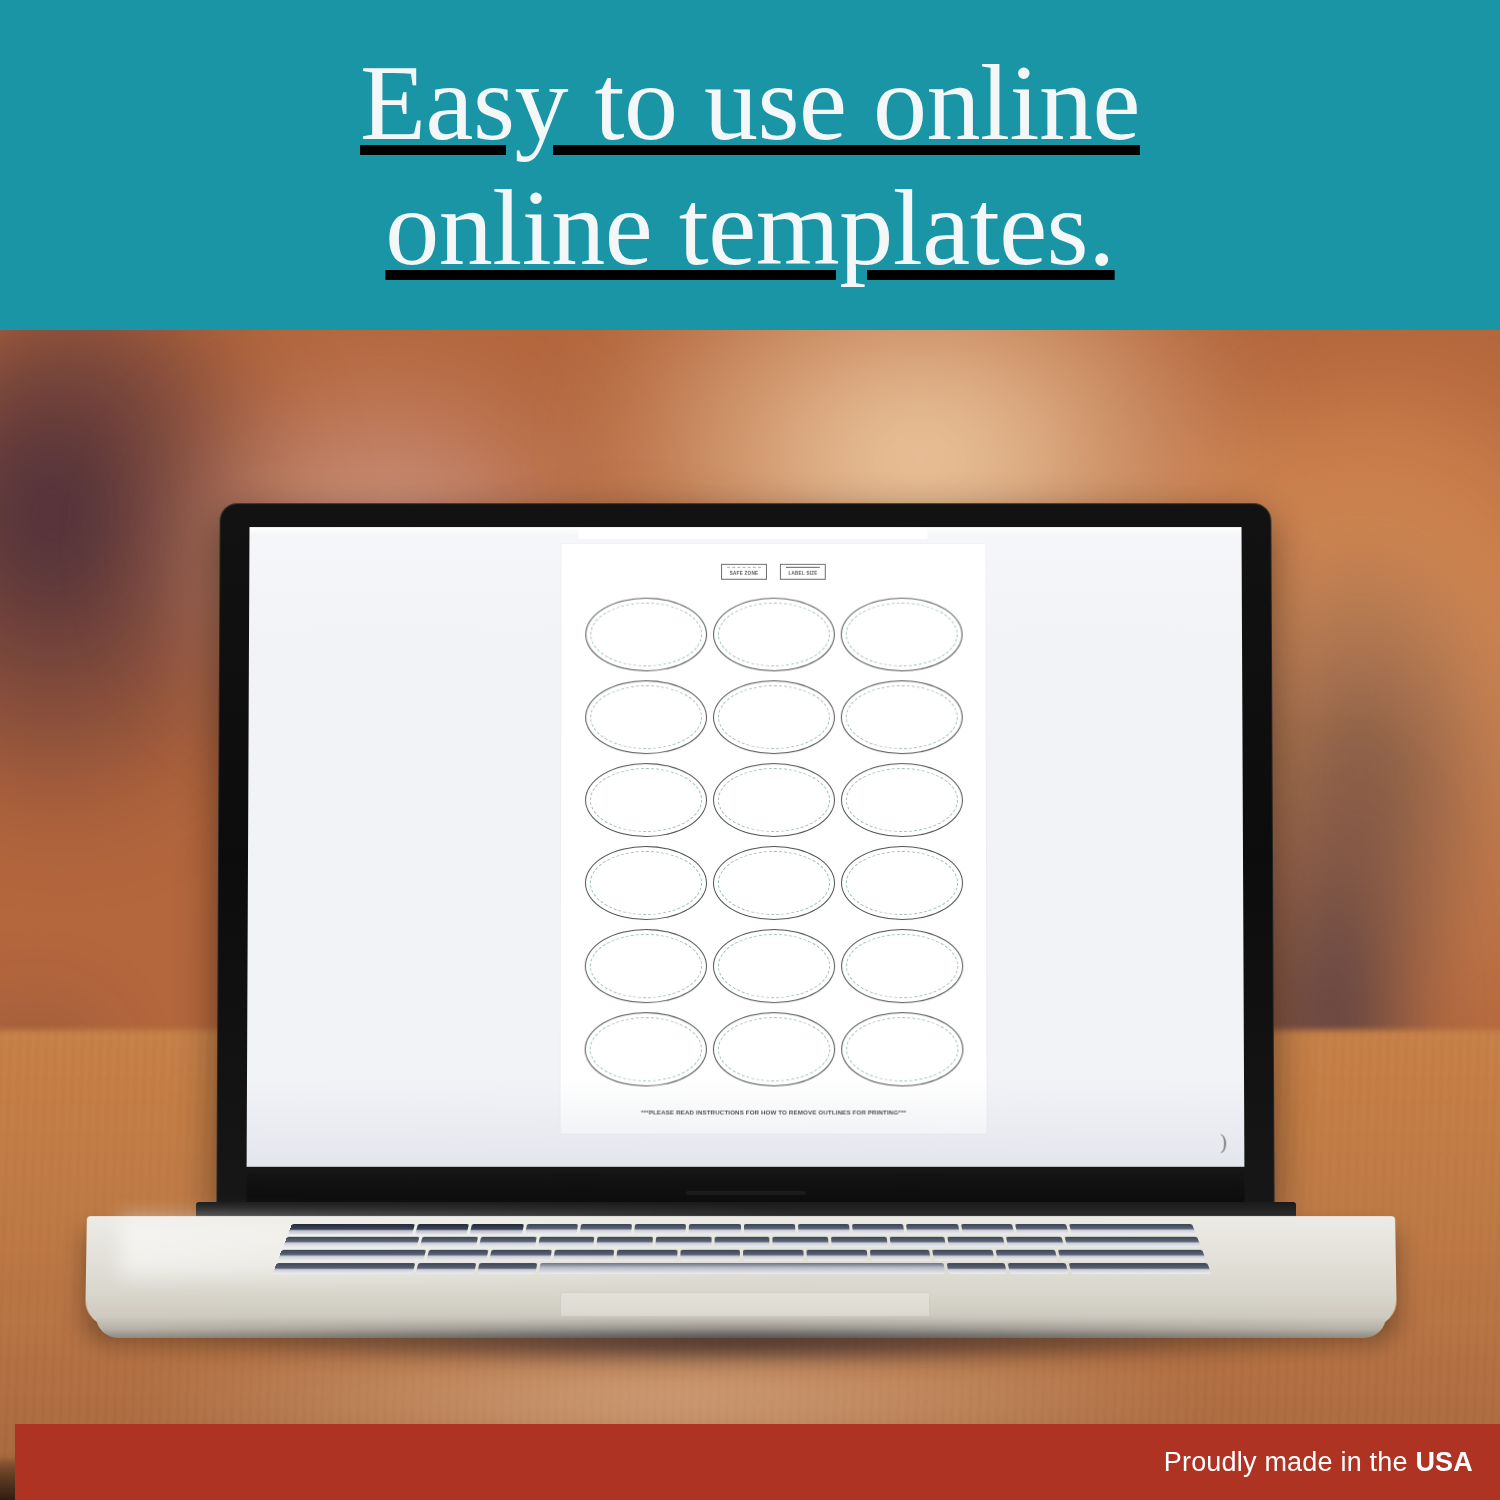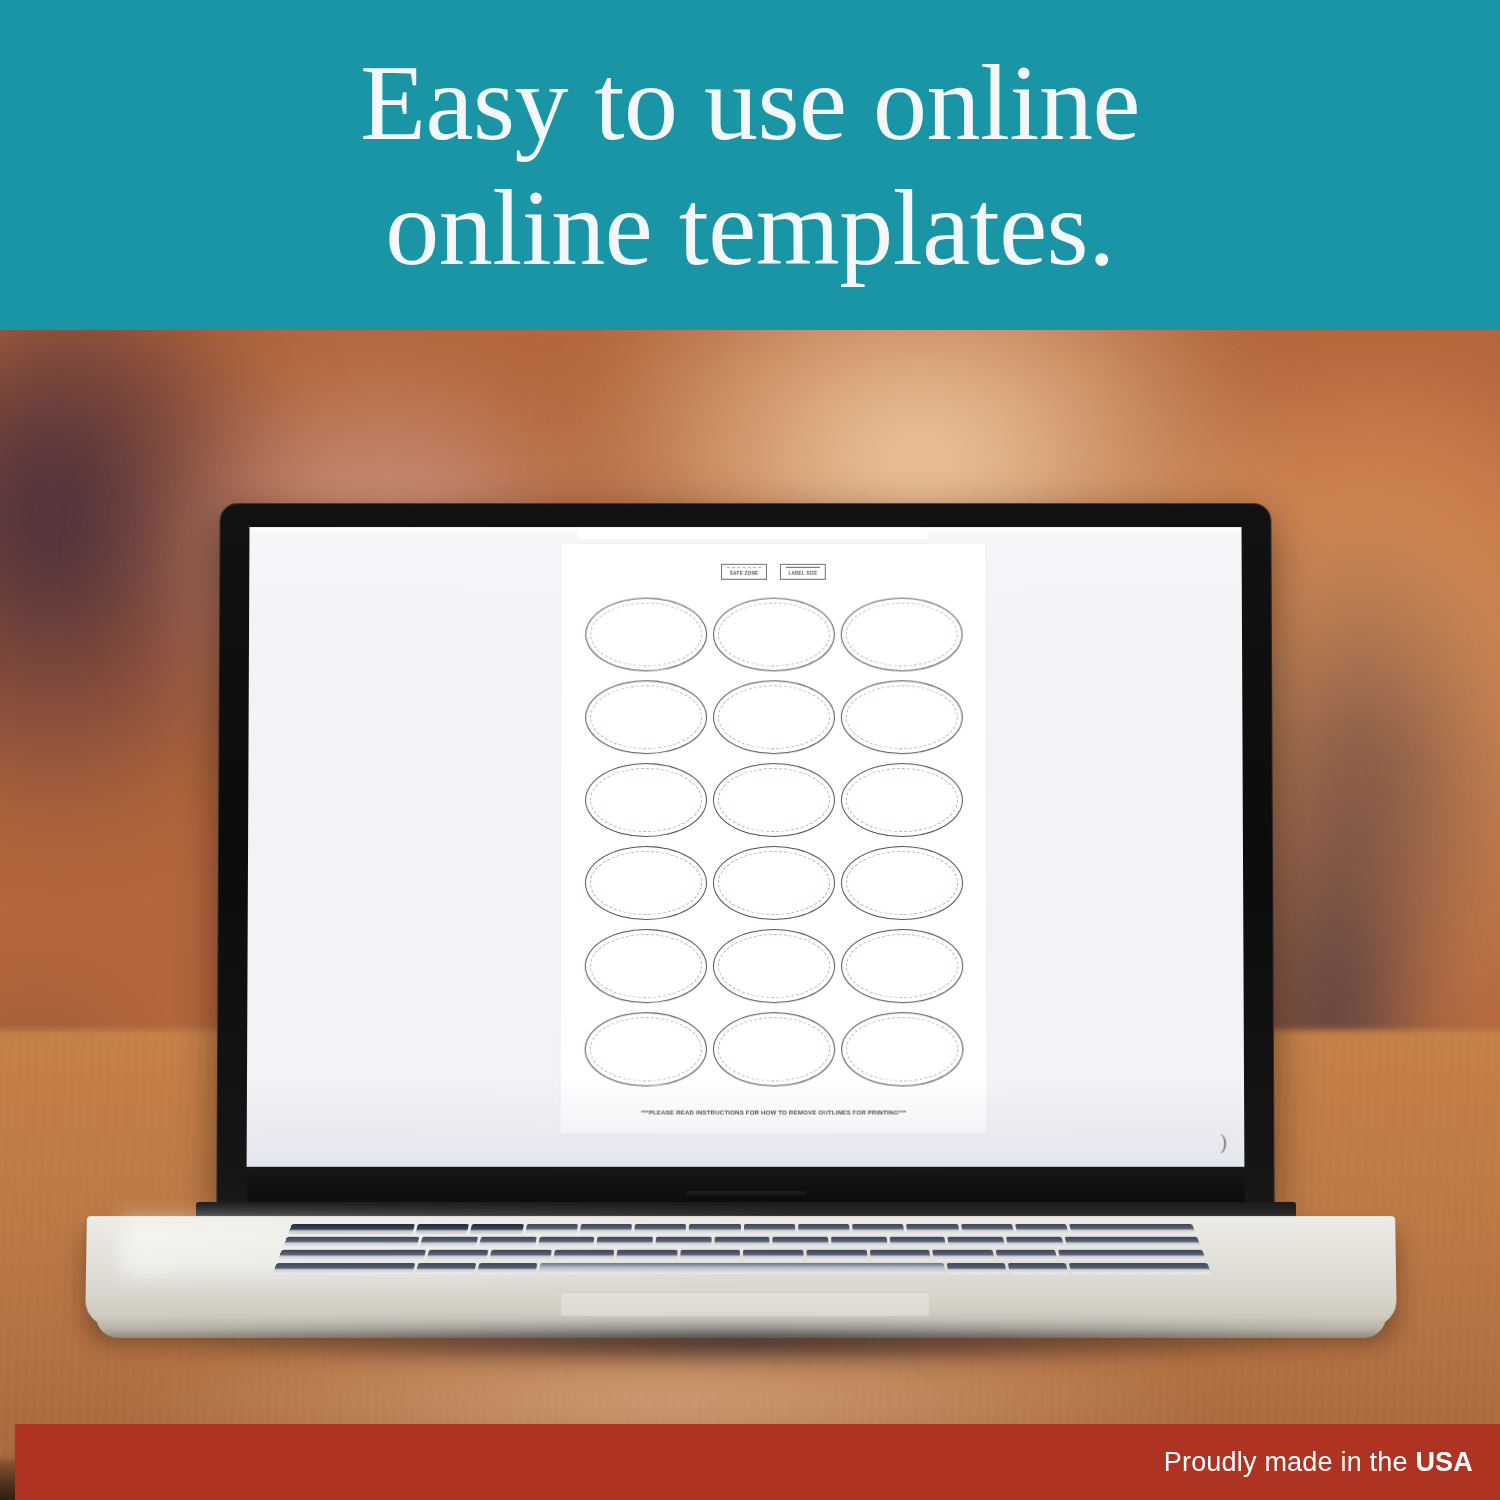--- a/index.html
+++ b/index.html
@@ -16,21 +16,21 @@
   }
 
   
   .banner {
     position:absolute; left:0; top:0;
     width:1500px; height:330px;
     background:#1a95a5;
     display:flex; align-items:center; justify-content:center;
     z-index:40;
   }
-  .banner-inner { width:1100px; text-align:center; }
+  .banner-inner { width:1100px; text-align:center;text-decoration:underline; }
   .banner-line {
     font-family:"Liberation Serif", serif;
     color:#f4f7f7;
     font-size:108px;
     line-height:1.16;
     font-weight:400;
     letter-spacing:-0.5px;
     white-space:nowrap;
   }
 

